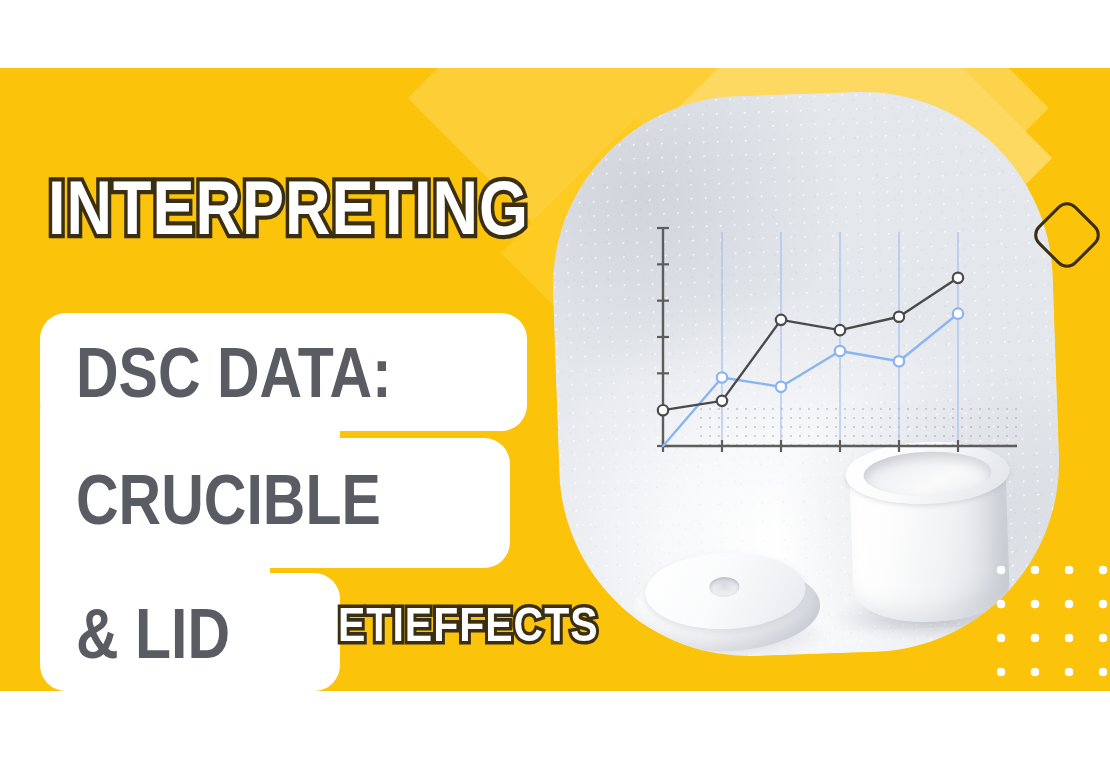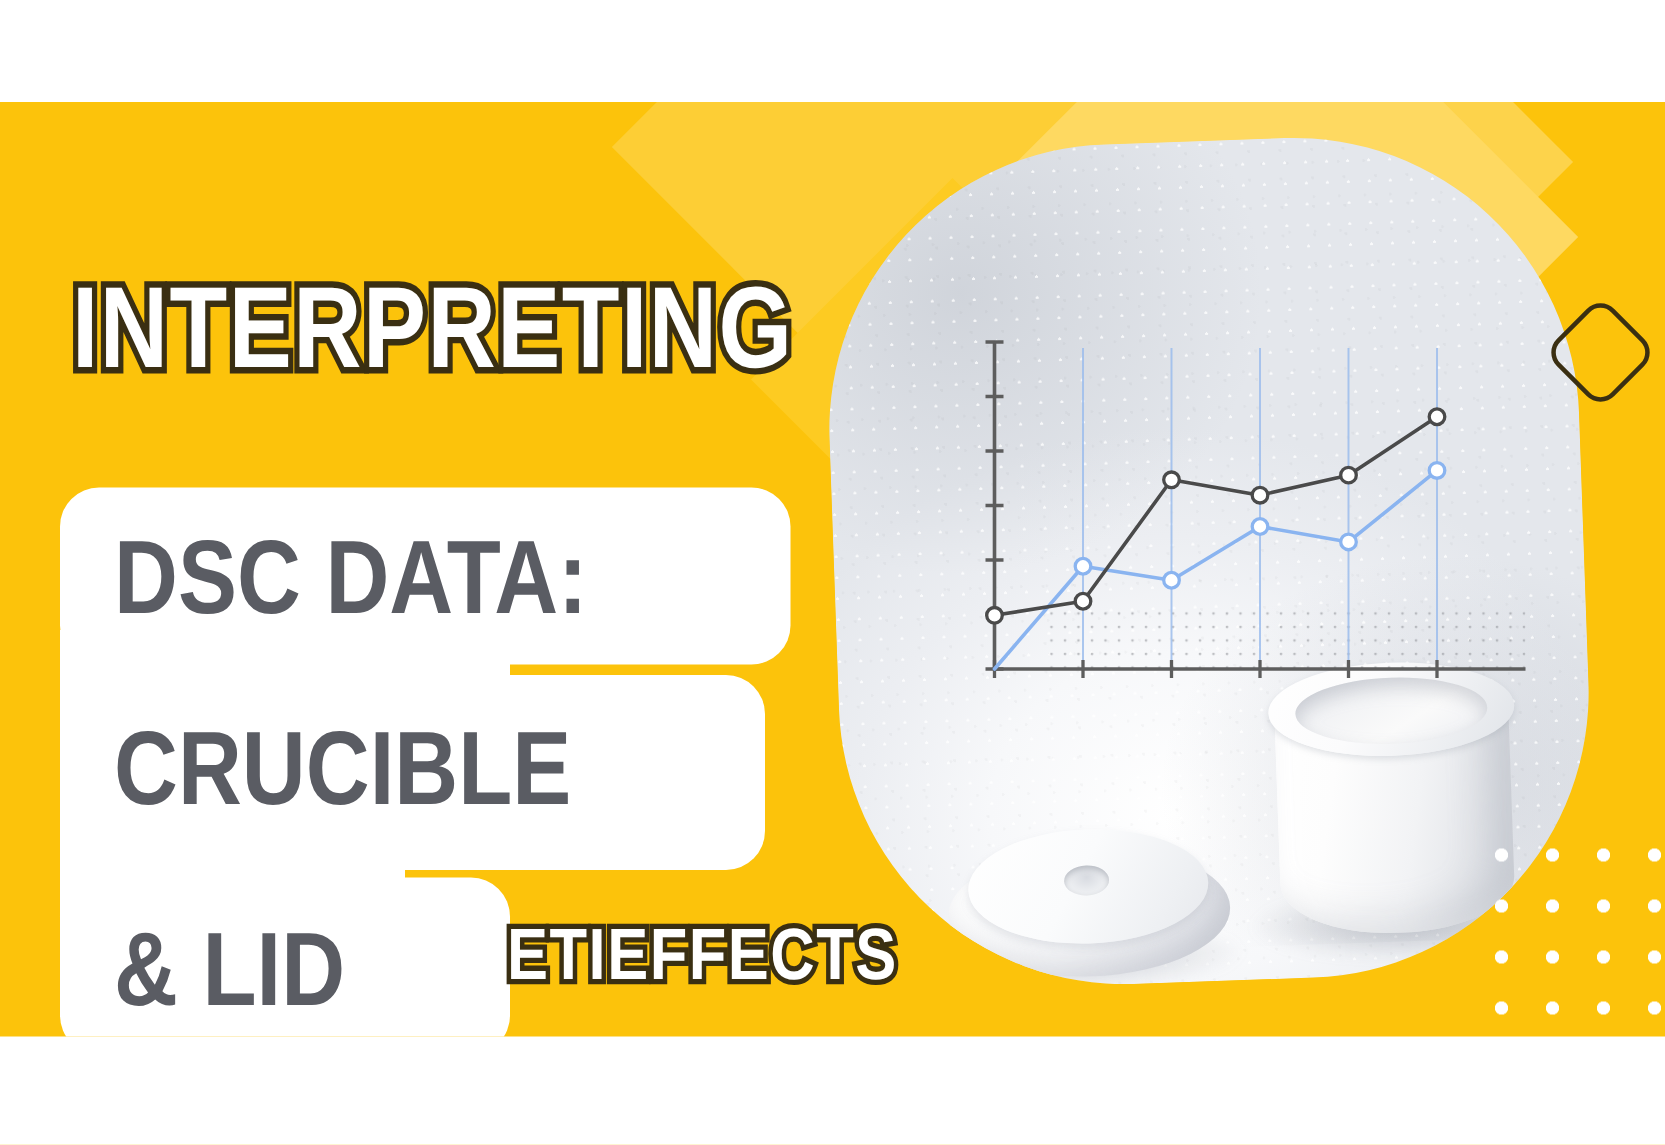--- a/index.html
+++ b/index.html
@@ -128,21 +128,21 @@
 
   
   .dots{
     position:absolute; right:0; bottom:0; width:136px; height:148px;
     background-image:radial-gradient(circle, #ffffff 4.2px, rgba(255,255,255,0) 4.6px);
     background-size:34px 34px;
     background-position:10px 10px;
   }
 
   
-  .title-wrap{ position:absolute; left:0; top:12px; width:600px; height:623px;padding-left:21px; }
+  .title-wrap{ position:absolute; left:0; top:0; width:600px; height:623px;padding-left:21px; }
 
   .t-outline{
     position:absolute;
     font-weight:bold; color:#ffffff;
     letter-spacing:1px;
     -webkit-text-stroke:7px #3a2f12;
     paint-order:stroke fill;
     white-space:nowrap;
   }
   .t-interpreting{

